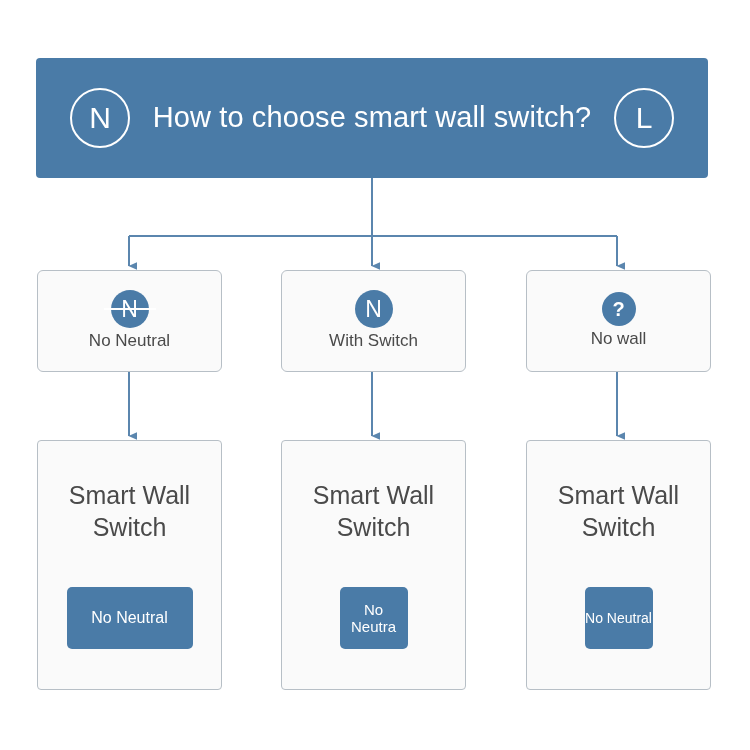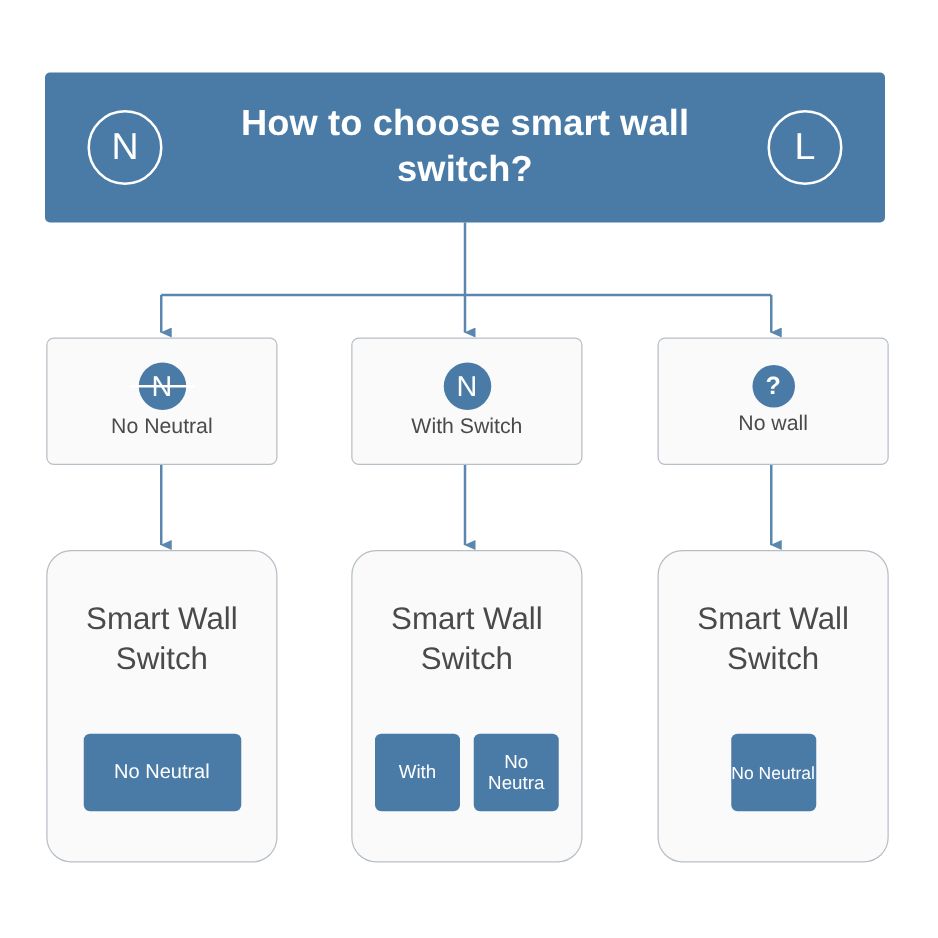--- a/index.html
+++ b/index.html
@@ -47,21 +47,21 @@
     font-size: 30px;
     line-height: 1;
     font-weight: 400;
   }
   .hdr-title {
     flex: 1 1 auto;
     text-align: center;
     color: #ffffff;
     font-size: 29px;
     line-height: 1.28;
-    font-weight: 700;
+    font-weight: 400;
     padding: 0 12px;
     letter-spacing: 0.1px;
   }
 
   
   #wires {
     position: absolute;
     left: 0;
     top: 0;
     width: 750px;
@@ -117,21 +117,21 @@
     line-height: 1.2;
   }
 
   
   .prod-box {
     position: absolute;
     width: 185px;
     height: 250px;
     background: #fafafa;
     border: 1px solid #b7bfc6;
-    border-radius: 20px;
+    border-radius: 4px;
     box-sizing: border-box;
     display: flex;
     flex-direction: column;
     align-items: center;
   }
   .prod-box.p1 { left: 37px;  top: 440px; }
   .prod-box.p2 { left: 281px; top: 440px; }
   .prod-box.p3 { left: 526px; top: 440px; }
 
   .prod-title {
@@ -230,21 +230,20 @@
   <div class="prod-box p1">
     <div class="prod-title">Smart Wall Switch</div>
     <div class="btn-row">
       <button class="sw-btn wide">No Neutral</button>
     </div>
   </div>
 
   <div class="prod-box p2">
     <div class="prod-title">Smart Wall Switch</div>
     <div class="btn-row">
-      <button class="sw-btn half">With</button>
       <button class="sw-btn half">No Neutra</button>
     </div>
   </div>
 
   <div class="prod-box p3">
     <div class="prod-title">Smart Wall Switch</div>
     <div class="btn-row">
       <button class="sw-btn single">No Neutral</button>
     </div>
   </div>

